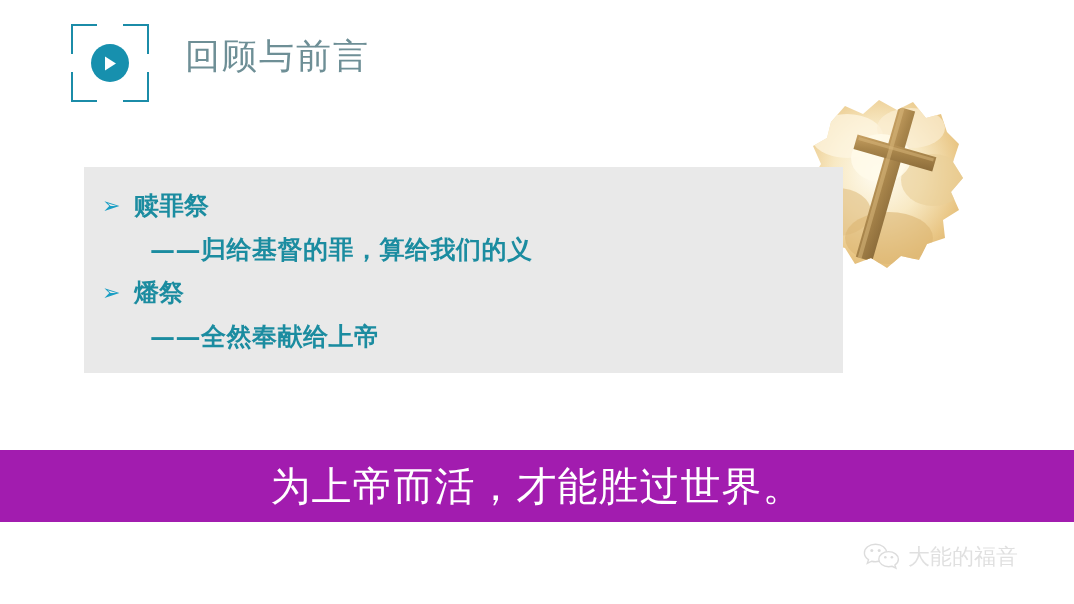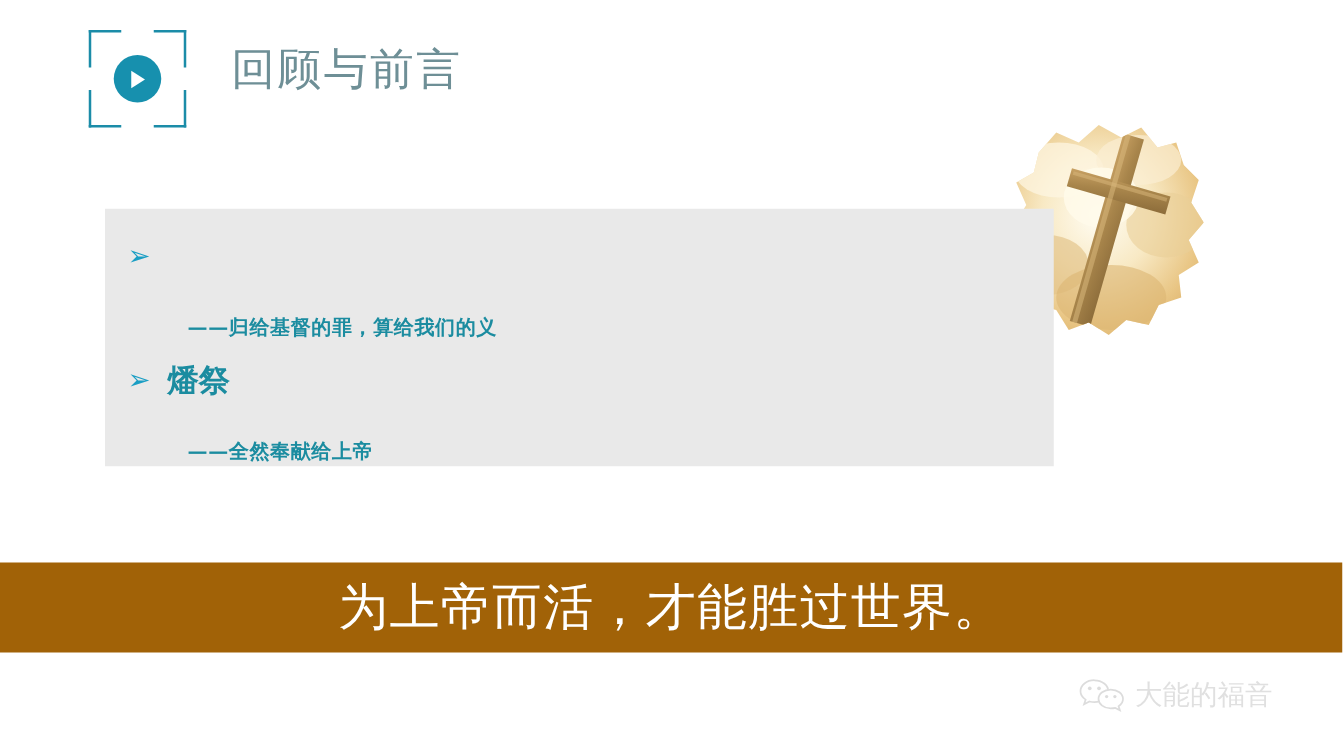--- a/index.html
+++ b/index.html
@@ -136,36 +136,35 @@
     align-items: flex-start;
     margin-bottom: 1px;
   }
   .sub-spacer {
     width: 50px;
     flex: 0 0 50px;
   }
   .sub-text {
     font-family: "DejaVu Serif", "Liberation Serif", serif;
     font-weight: bold;
-    font-size: 16px;
+    font-size: 25px;
     line-height: 43px;
     color: #1b8ca0;
     white-space: nowrap;
     letter-spacing: 0.5px;
-    margin-top: 12px;
   }
 
   
   .banner {
     position: absolute;
     left: 0;
     top: 450px;
     width: 100%;
     height: 72px;
-    background: #a16207;
+    background: #a21caf;
     display: flex;
     align-items: center;
     justify-content: center;
   }
   .banner-text {
     font-family: "DejaVu Serif", "Liberation Serif", serif;
     font-size: 40px;
     line-height: 52px;
     color: #ffffff;
     letter-spacing: 1px;
@@ -261,20 +260,21 @@
         </g>
       </g>
     </svg>
   </div>
 
   <div class="content-panel">
     <div class="bullet-list">
 
       <div class="bullet-row">
         <span class="bullet-glyph">➢</span>
+        <span class="bullet-text">赎罪祭</span>
       </div>
 
       <div class="sub-row">
         <span class="sub-spacer"></span>
         <span class="sub-text">——归给基督的罪，算给我们的义</span>
       </div>
 
       <div class="bullet-row">
         <span class="bullet-glyph">➢</span>
         <span class="bullet-text">燔祭</span>

